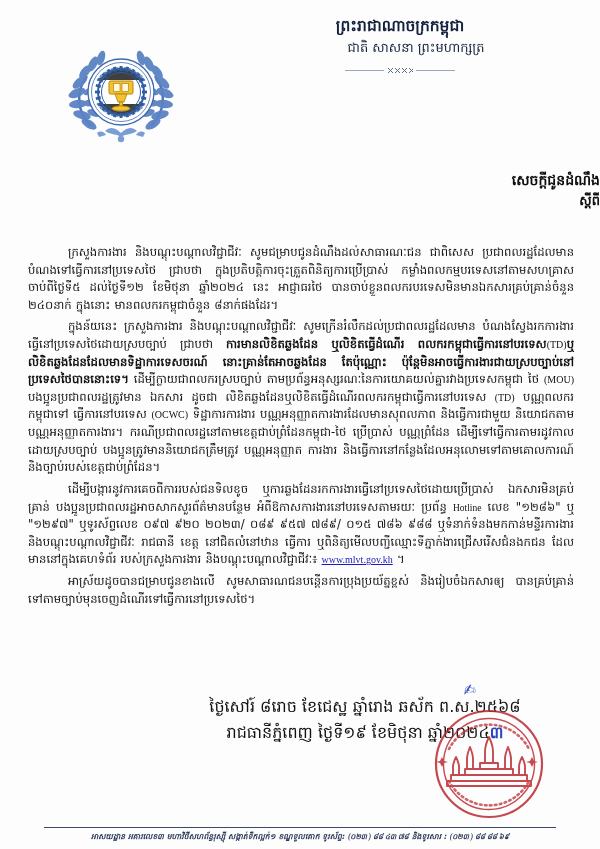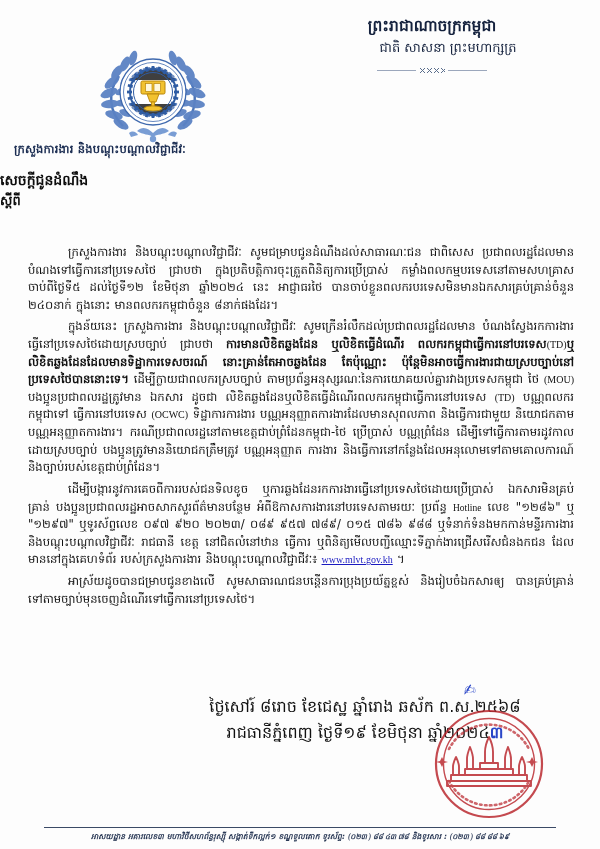--- a/index.html
+++ b/index.html
@@ -21,21 +21,20 @@
     width: 600px;
     height: 849px;
     background: #fdfdfd;
     box-sizing: border-box;
   }
 
   
   .header-zone {
     position: relative;
     height: 135px;
-    margin-left: 32px;
   }
 
   .kingdom-title {
     position: absolute;
     left: 235px;
     top: 16px;
     width: 330px;
     text-align: center;
     font-size: 15.5px;
     font-weight: bold;
@@ -101,21 +100,21 @@
     color: #1b2d52;
     letter-spacing: .2px;
   }
 
   
   .doc-title-block {
     position: absolute;
     left: 0;
     top: 170px;
     width: 600px;
-    text-align: left;
+    text-align: right;
   }
   .doc-title-1 {
     font-size: 14px;
     font-weight: bold;
     color: #0d0d0d;
     line-height: 1.5;
   }
   .doc-title-2 {
     font-size: 13px;
     font-weight: bold;
@@ -342,21 +341,20 @@
 
     <div class="kingdom-title">ព្រះរាជាណាចក្រកម្ពុជា</div>
     <div class="kingdom-motto">ជាតិ សាសនា ព្រះមហាក្សត្រ</div>
     <div class="motto-divider">
       <span class="dash-l"></span>
         <span class="dia"></span>
         <span class="dash-r"></span>
     </div>
   </div>
 
-  <div class="ministry-line">ក្រសួងការងារ និងបណ្ដុះបណ្ដាលវិជ្ជាជីវៈ</div>
 
   <div class="doc-title-block">
     <div class="doc-title-1">សេចក្ដីជូនដំណឹង</div>
     <div class="doc-title-2">ស្ដីពី</div>
   </div>
 
   <div class="body-zone">
 
     <p class="para indent">
       <span>ក្រសួងការងារ និងបណ្ដុះបណ្ដាលវិជ្ជាជីវៈ សូមជម្រាបជូនដំណឹងដល់សាធារណៈជន ជាពិសេស ប្រជាពលរដ្ឋដែលមានបំណងទៅធ្វើការនៅប្រទេសថៃ ជ្រាបថា ក្នុងប្រតិបត្តិការចុះត្រួតពិនិត្យការប្រើប្រាស់ កម្លាំងពលកម្មបរទេសនៅតាមសហគ្រាស ចាប់ពីថ្ងៃទី៥ ដល់ថ្ងៃទី១២ ខែមិថុនា ឆ្នាំ២០២៤ នេះ អាជ្ញាធរថៃ បានចាប់ខ្លួនពលករបរទេសមិនមានឯកសារគ្រប់គ្រាន់ចំនួន ២៤០នាក់ ក្នុងនោះ មានពលករកម្ពុជាចំនួន ៨នាក់ផងដែរ។</span>

